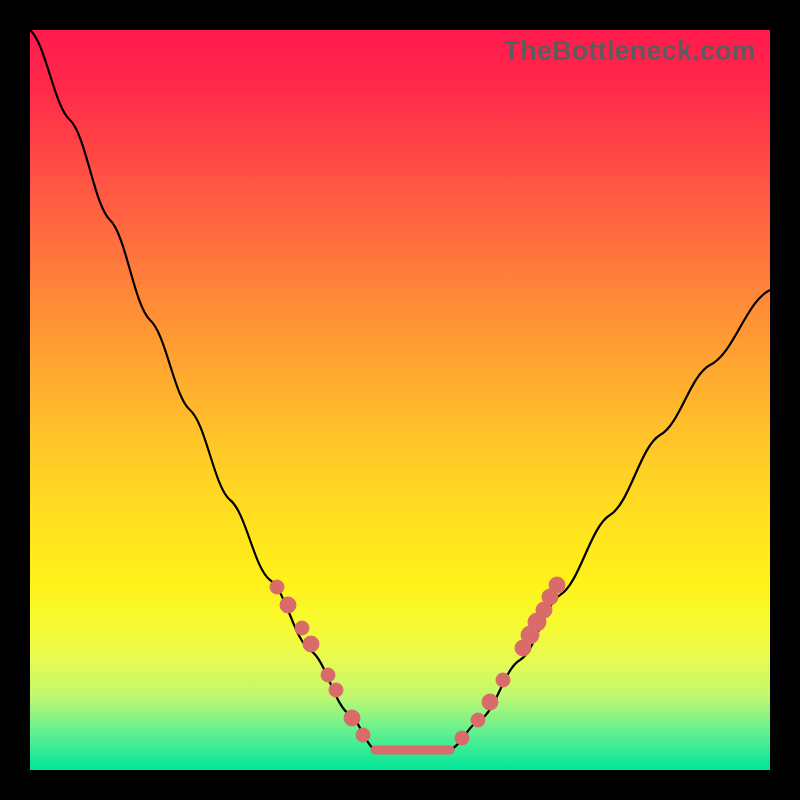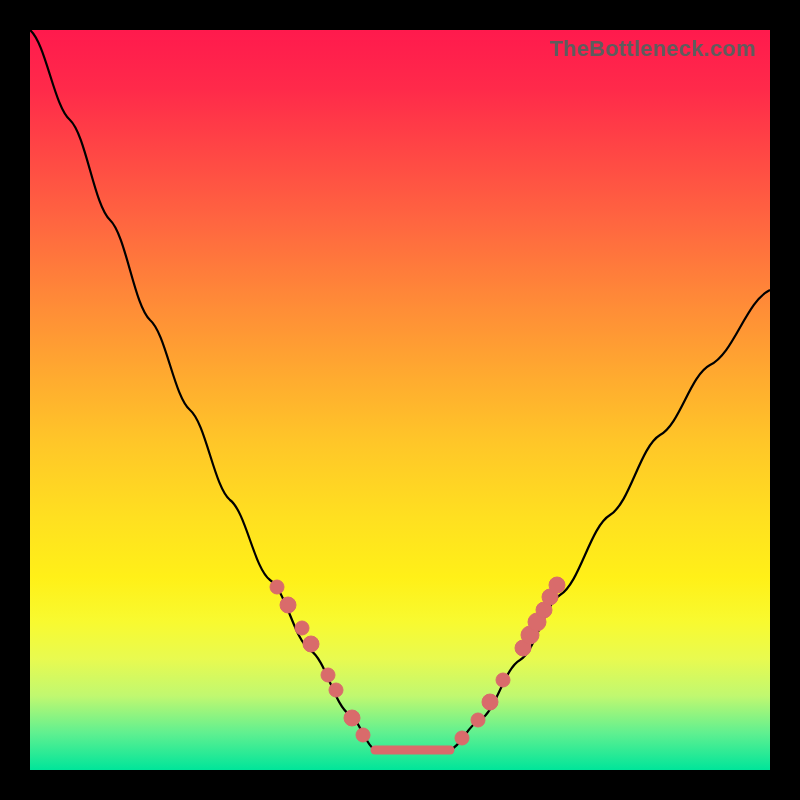--- a/index.html
+++ b/index.html
@@ -30,21 +30,21 @@
       #e8fa50 85%,
       #c0f870 90%,
       #60f090 95%,
       #00e59a 100%);
   }
   .watermark {
     position: absolute;
     top: 6px;
     right: 14px;
     font-family: Arial, Helvetica, sans-serif;
-    font-size: 22px;
+    font-size: 27px;
     font-weight: 600;
     color: #5d5d5d;
     letter-spacing: 0.2px;
     user-select: none;
   }
   svg.curve {
     position: absolute;
     left: 0; top: 0;
     width: 740px; height: 740px;
     pointer-events: none;

